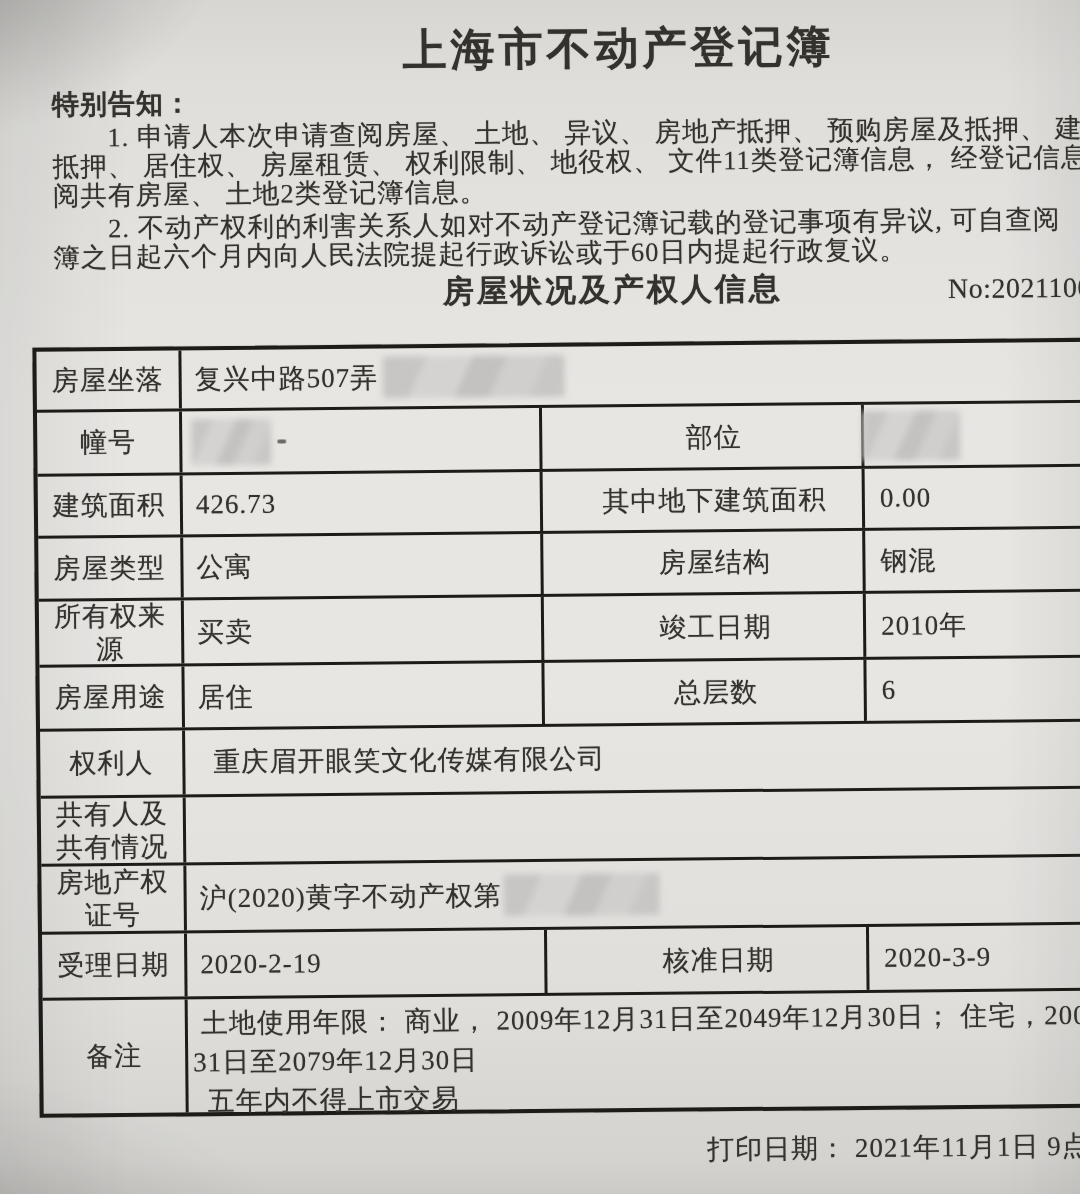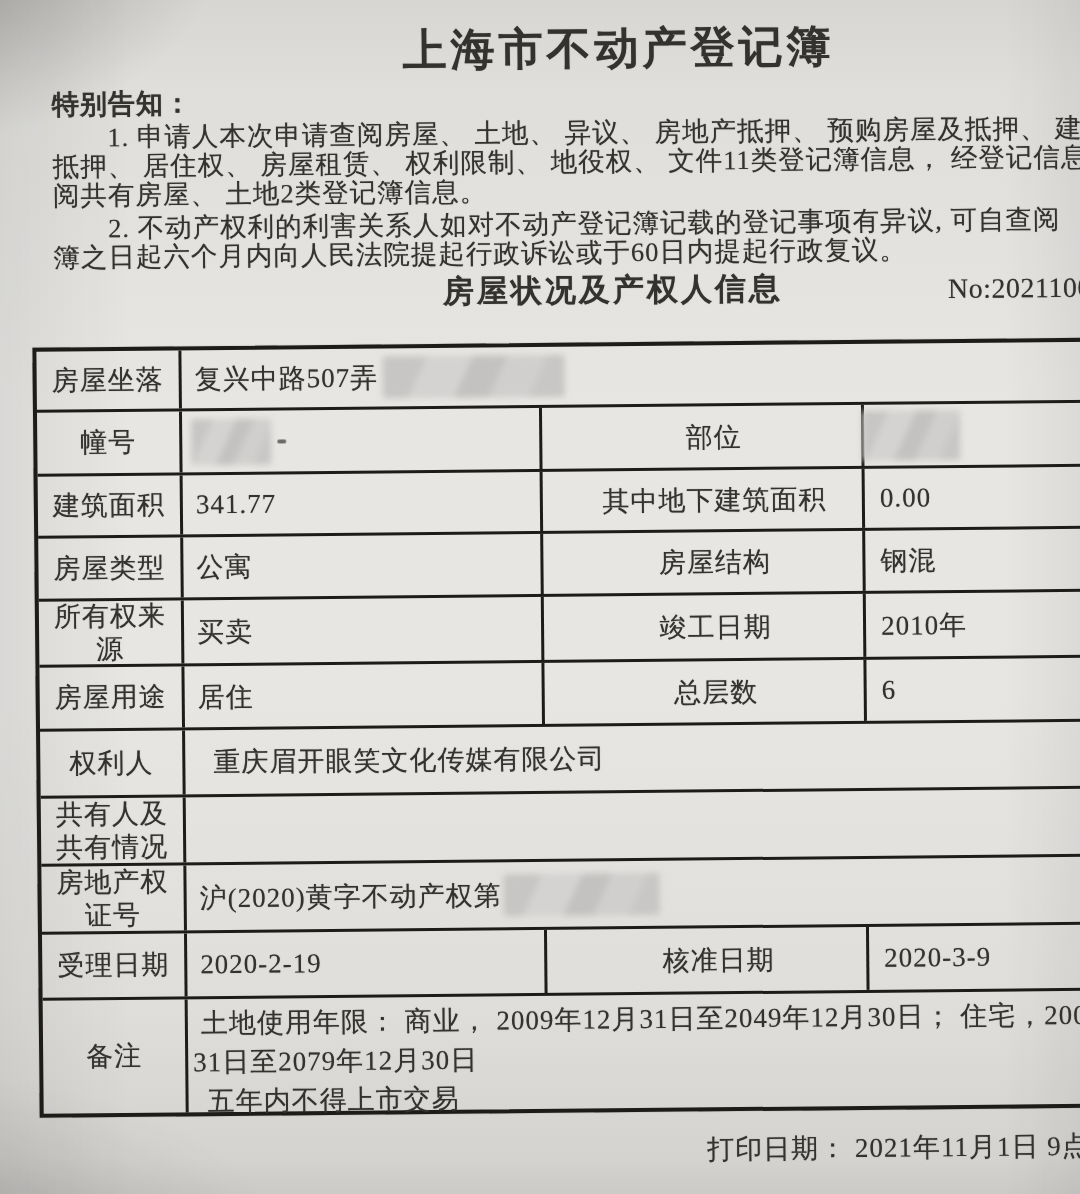--- a/index.html
+++ b/index.html
@@ -105,21 +105,21 @@
       <div class="td td-value2">
         <span class="blur" style="width:98px;height:50px;margin-left:-17px"></span>
       </div>
     </div>
 
     <div class="tr" style="height:62px">
       <div class="td td-label">
           <span>建筑面积</span>
         </div>
       <div class="td td-value">
-          <span>341.77</span>
+          <span>426.73</span>
         </div>
       <div class="td td-label2">
           <span>其中地下建筑面积</span>
         </div>
       <div class="td td-value2">
           <span>0.00</span>
         </div>
     </div>
 
     <div class="tr" style="height:63px">

